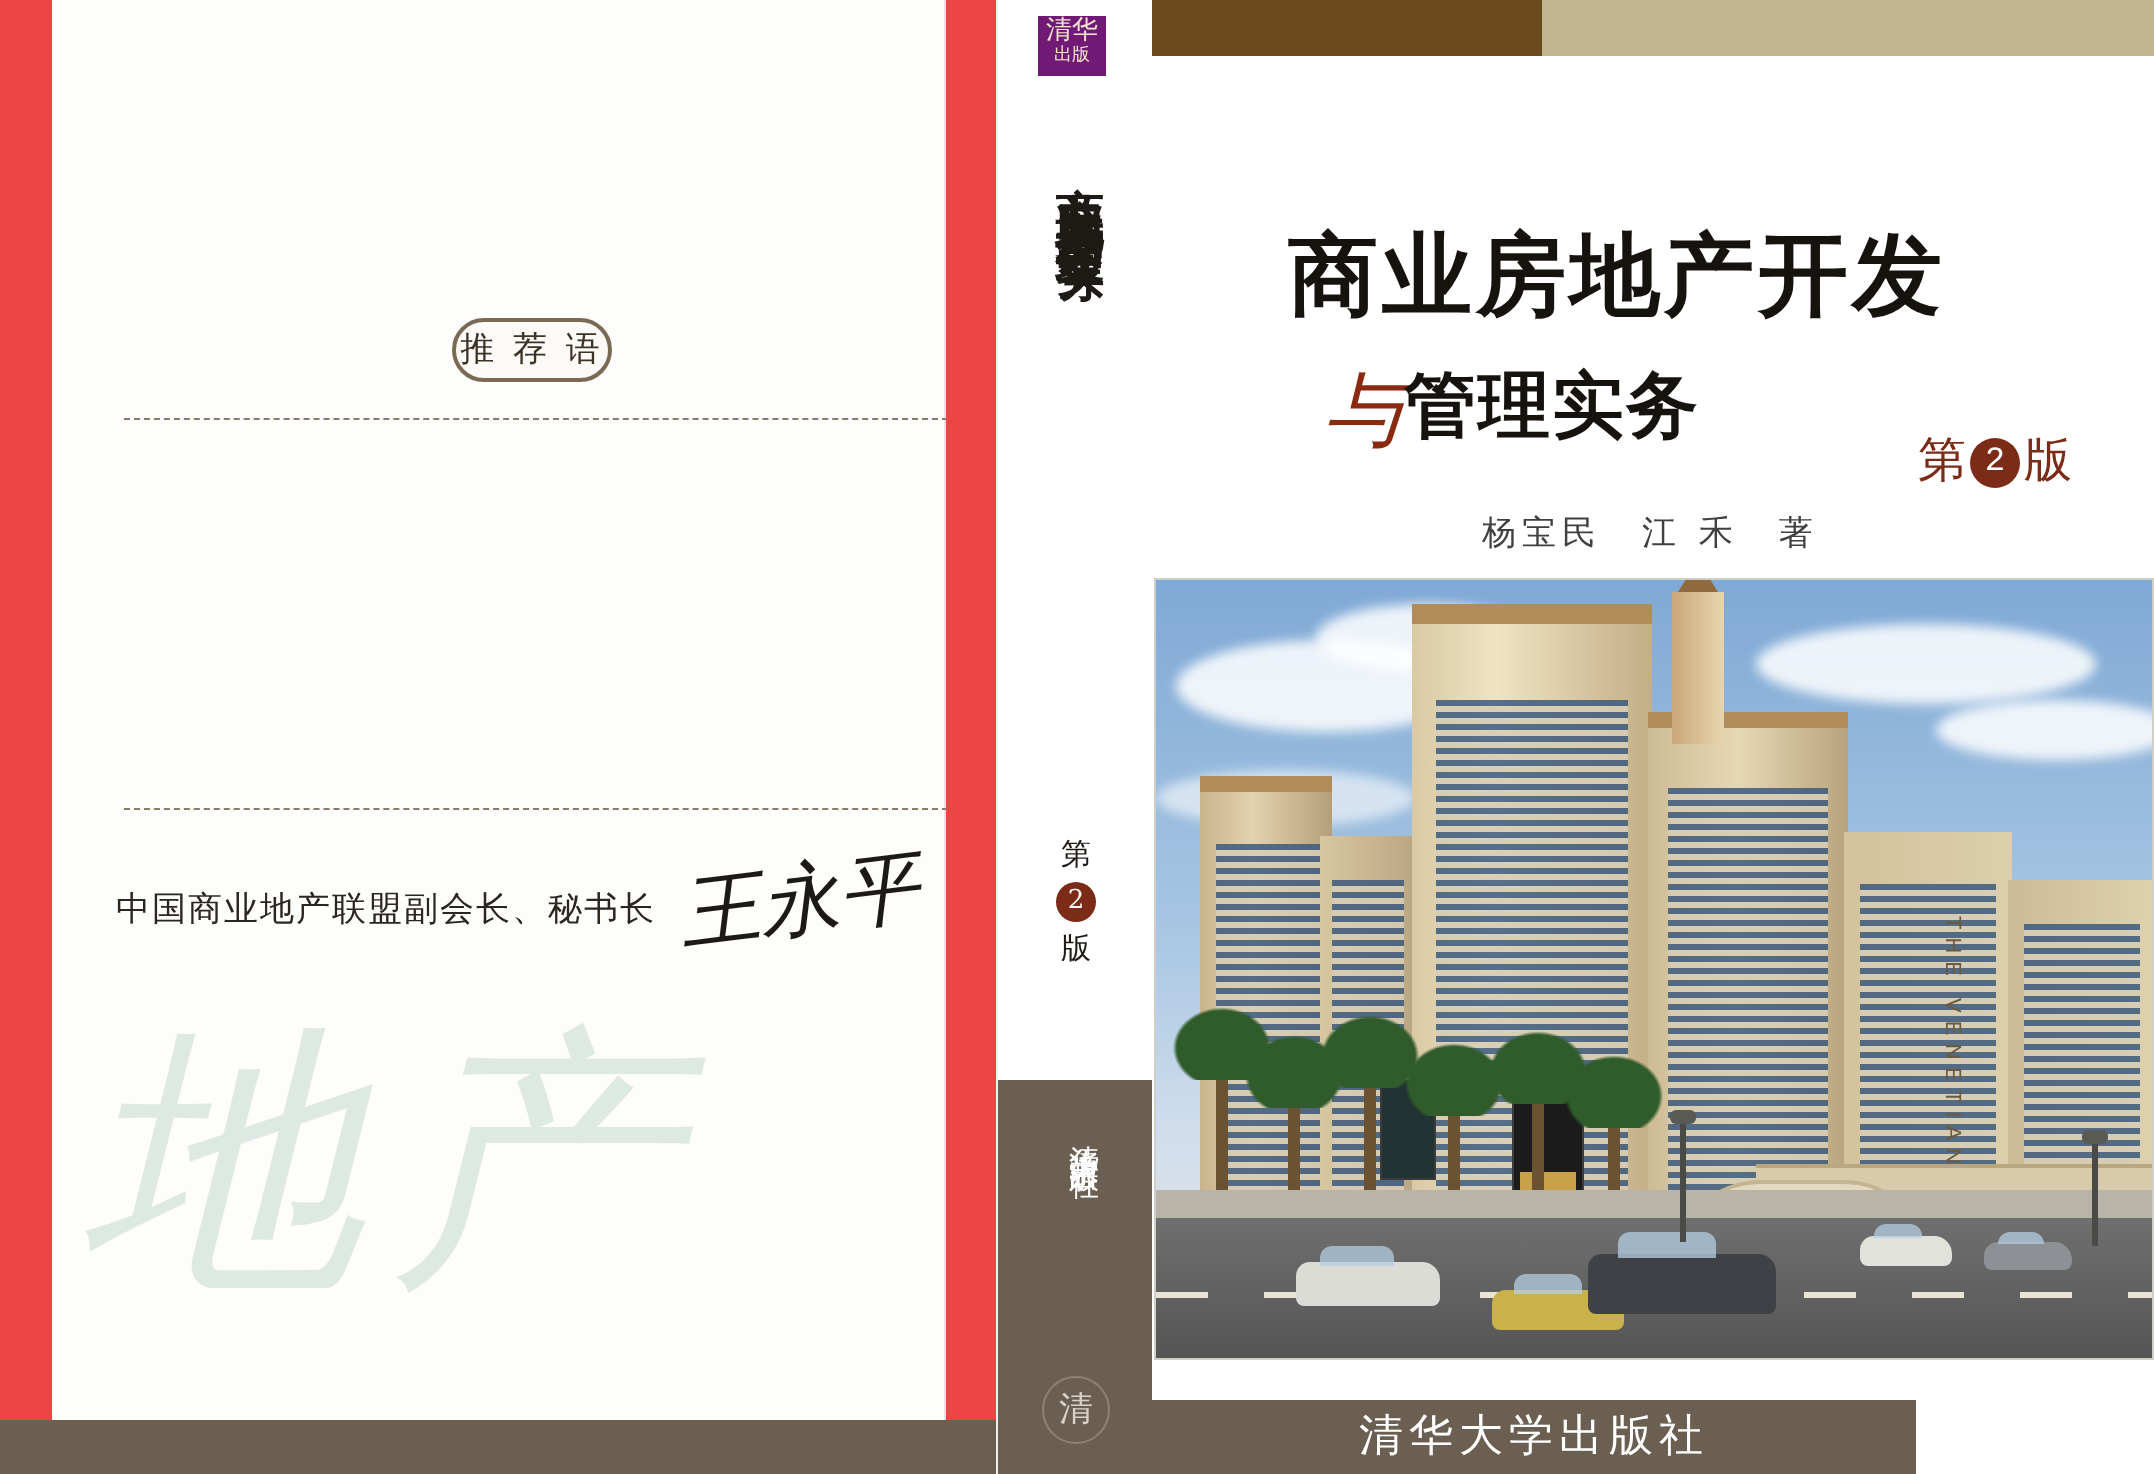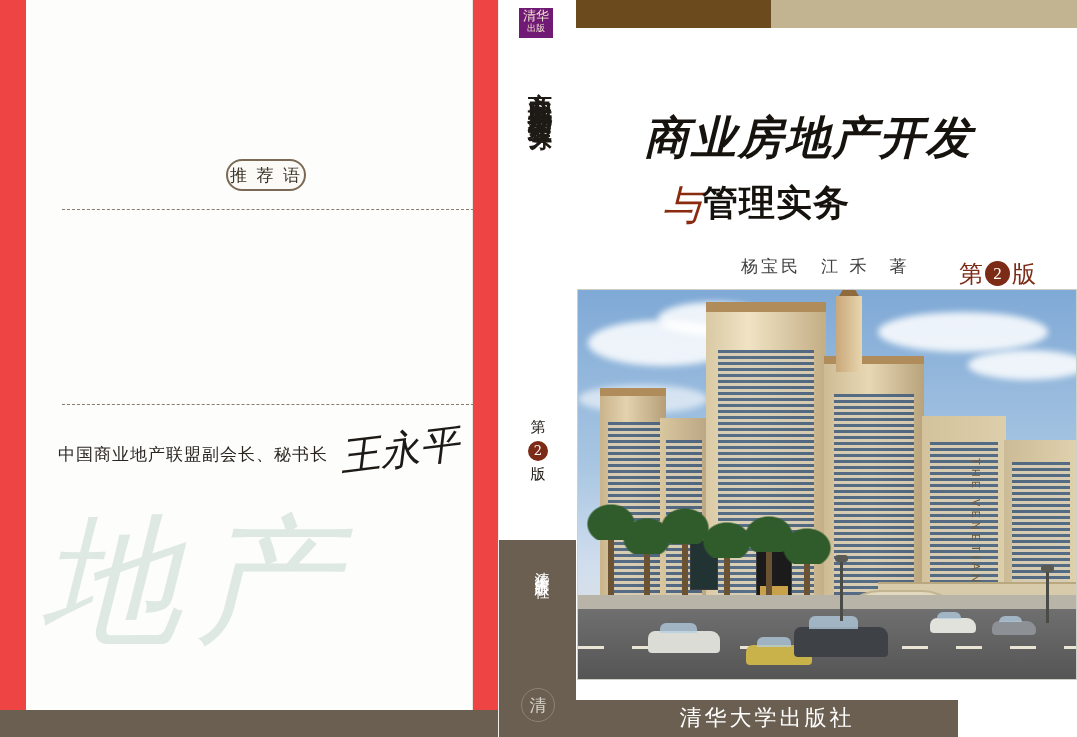--- a/index.html
+++ b/index.html
@@ -239,21 +239,20 @@
 
   .title-main {
     position: absolute;
     left: 68px; top: 108px;
     font-family: "DejaVu Serif", serif;
     font-size: 45px;
     letter-spacing: 2px;
     color: #16130f;
     font-weight: bold;
     white-space: nowrap;
-    font-style: italic;
   }
   .title-sub-wrap {
     position: absolute;
     left: 86px; top: 178px;
     white-space: nowrap;
   }
   .title-yu {
     font-family: "DejaVu Serif", serif;
     font-size: 40px;
     color: #8a2b10;
@@ -263,25 +262,24 @@
   .title-sub {
     font-family: "DejaVu Serif", serif;
     font-size: 36px;
     letter-spacing: 1px;
     color: #16130f;
     font-weight: bold;
   }
   .edition-badge {
     position: absolute;
     left: 383px; top: 214px;
-    font-family: Liberation Serif, serif;
+    font-family: Liberation Mono, monospace;
     font-size: 24px;
     color: #7c2b17;
     white-space: nowrap;
-    margin-top: 44px;
   }
   .edition-badge .num {
     display: inline-block;
     width: 25px; height: 25px;
     line-height: 25px;
     text-align: center;
     border-radius: 50%;
     background: #7c2b17;
     color: #ffffff;
     font-size: 17px;

